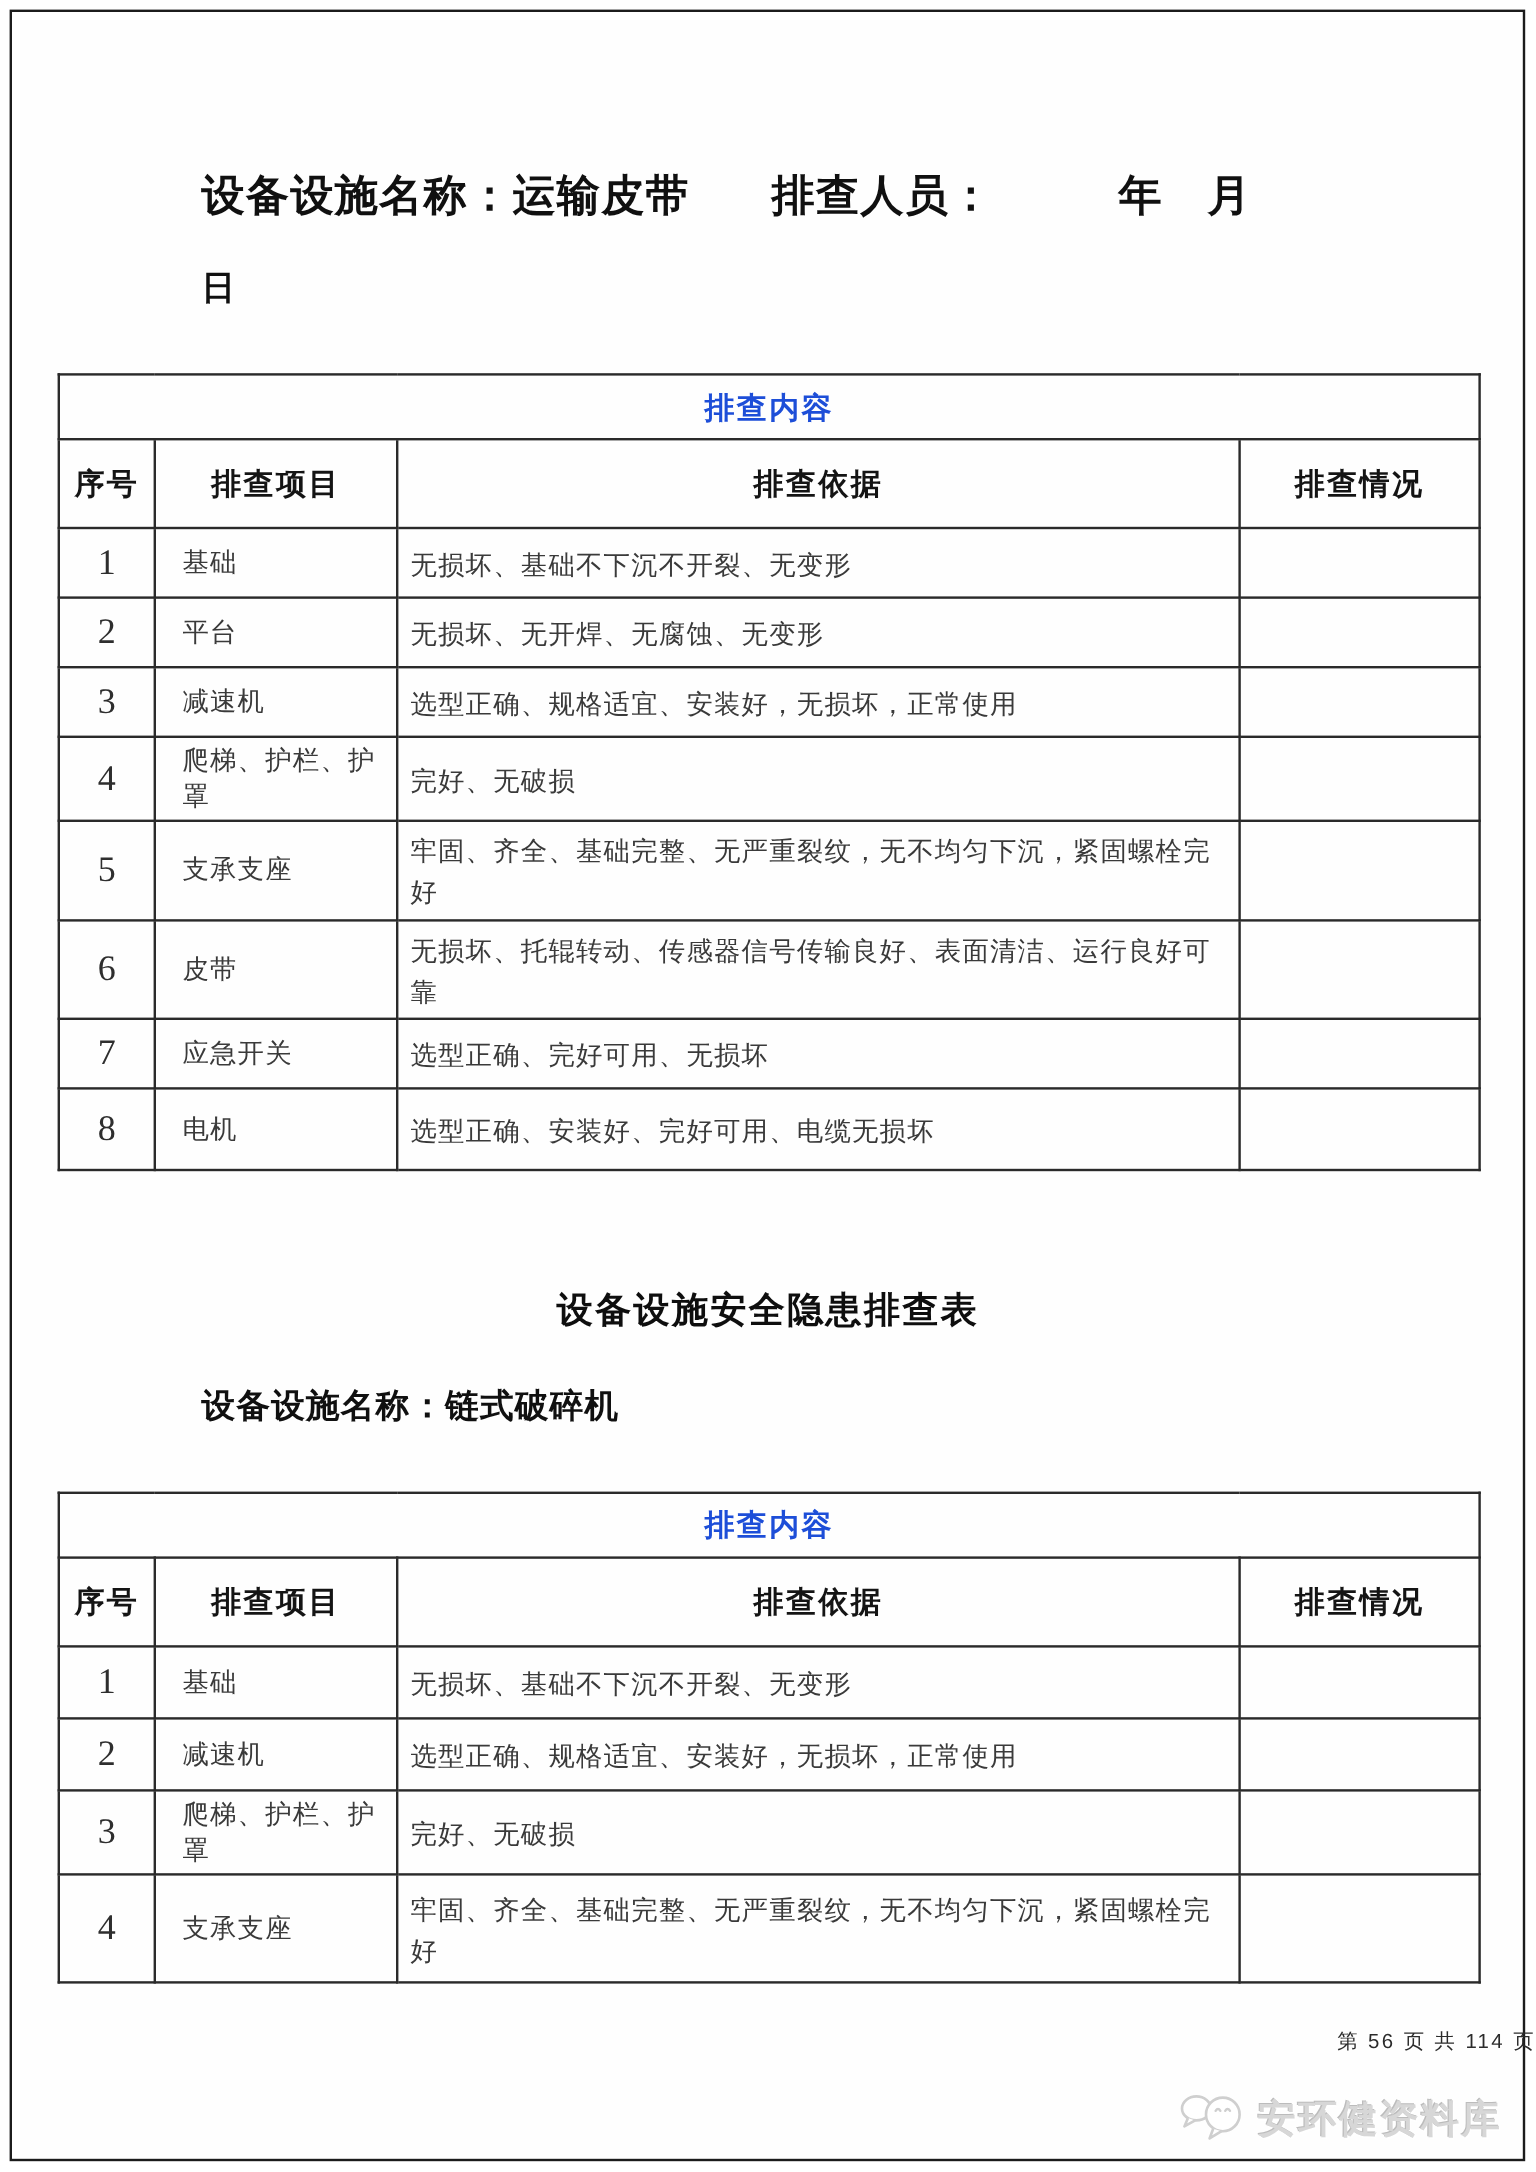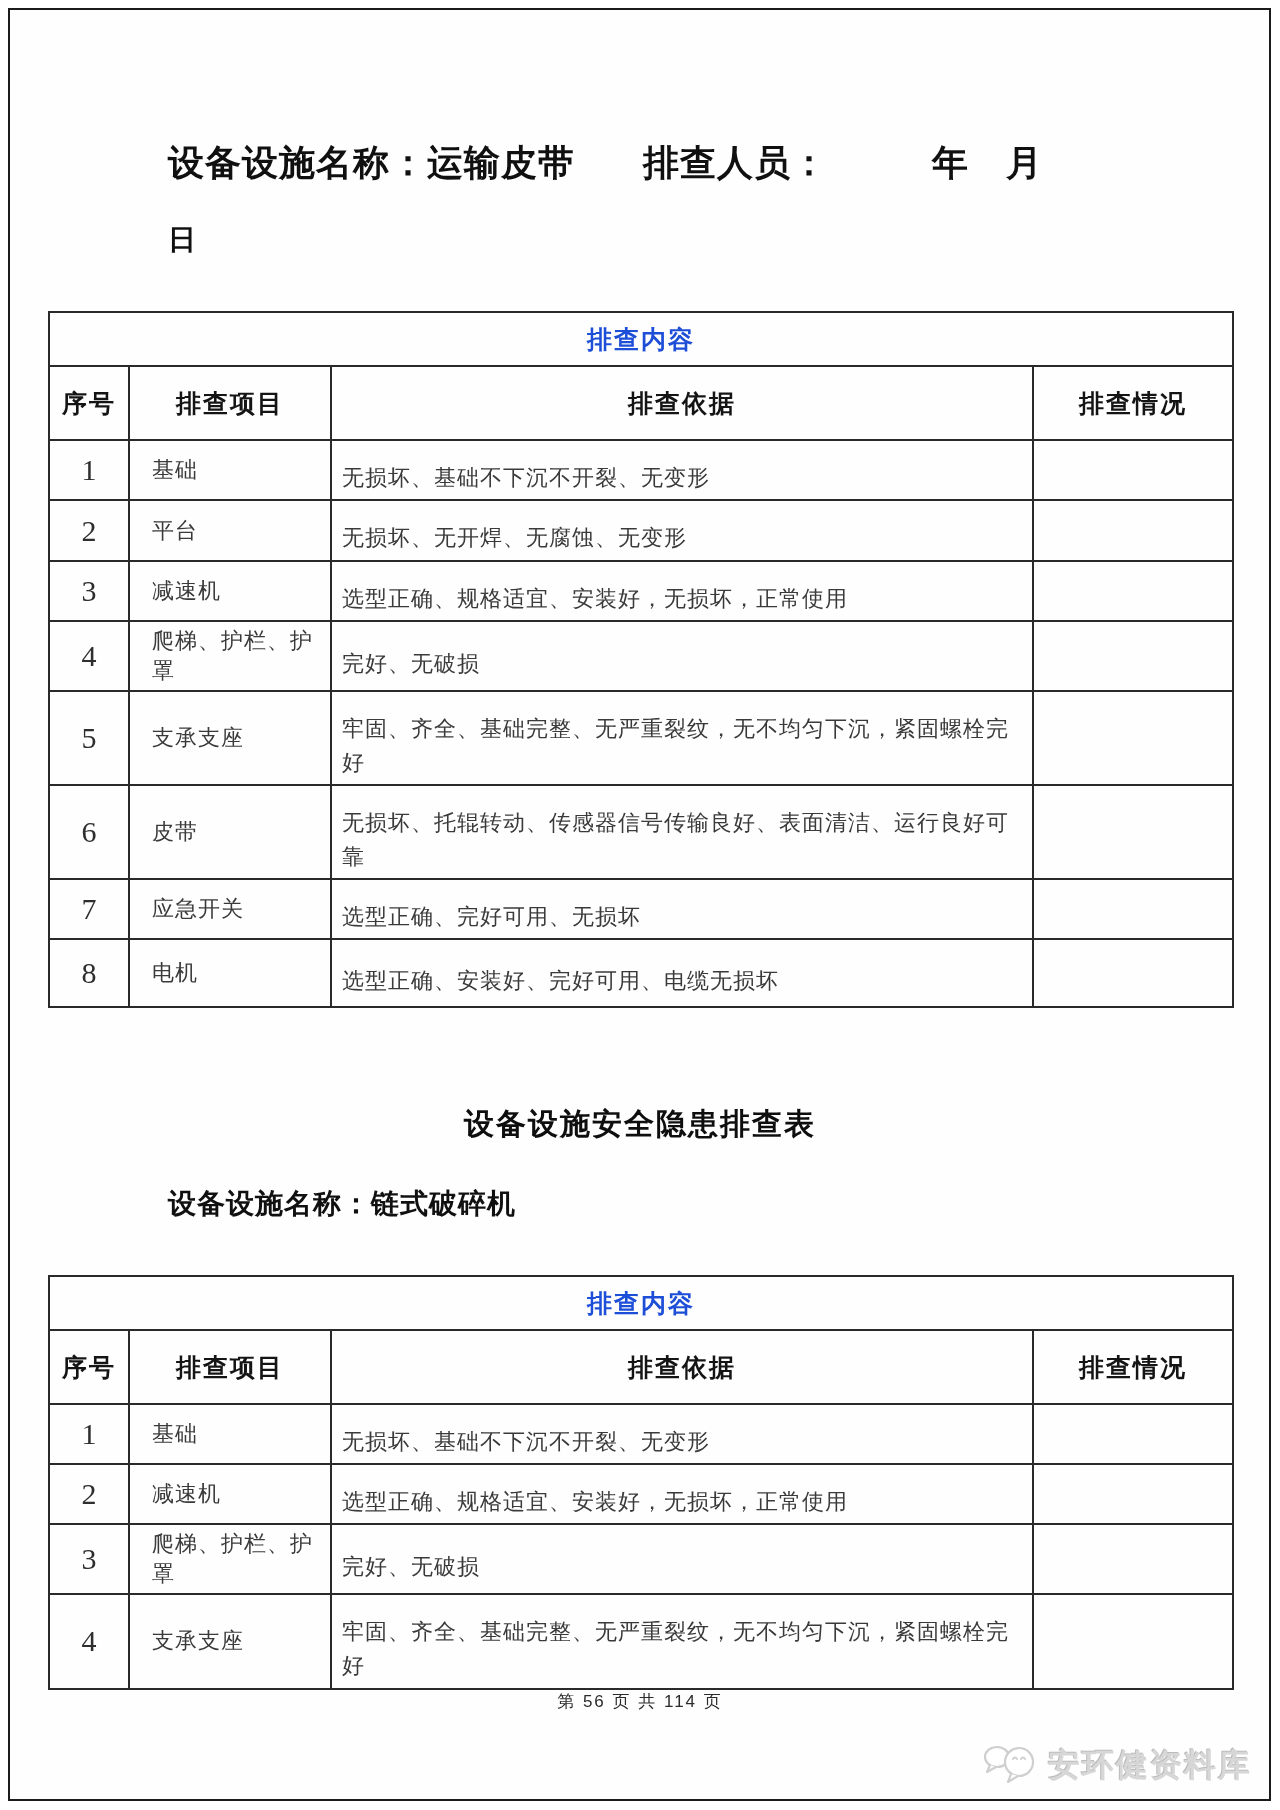--- a/index.html
+++ b/index.html
@@ -59,21 +59,21 @@
     text-align:center;
     font-family:"Liberation Serif", serif;
     font-size:30px; color:#2e2e2e;
   }
   .cell-item {
     padding:4px 6px 4px 22px;
     font-size:22px; color:#3a3a3a;
     letter-spacing:1px;
   }
   .cell-basis {
-    padding:20px 8px 4px 10px;
+    padding:8px 8px 4px 10px;
     font-size:22px; color:#3a3a3a;
     line-height:1.55; letter-spacing:1px;
   }
   .cell-status { }
   
   .tbl-1 tr.data-row { height:58px; }
   .tbl-1 tr:nth-child(7), .tbl-1 tr:nth-child(8) { height:78px; }
   .tbl-1 tr:nth-child(10) { height:68px; }
   
   .tbl-2 tr.data-row { height:60px; }
@@ -87,21 +87,21 @@
   }
   .section2-subtitle {
     margin-top:40px; padding-left:120px;
     font-family:"Liberation Sans", sans-serif;
     font-weight:bold; font-size:28px; color:#101010;
     letter-spacing:1px;
   }
   
   .page-footer {
     position:absolute; left:0; top:1690px; width:1280px;
-    text-align:center;
+    text-align:right;
     font-family:"Liberation Sans", sans-serif;
     font-size:17px; color:#2b2b2b; letter-spacing:2px;
   }
   
   .watermark {
     position:absolute; top:1742px; right:28px;
     display:flex; align-items:center; gap:8px;
   }
   .watermark-text {
     font-family:"Liberation Sans", sans-serif;

